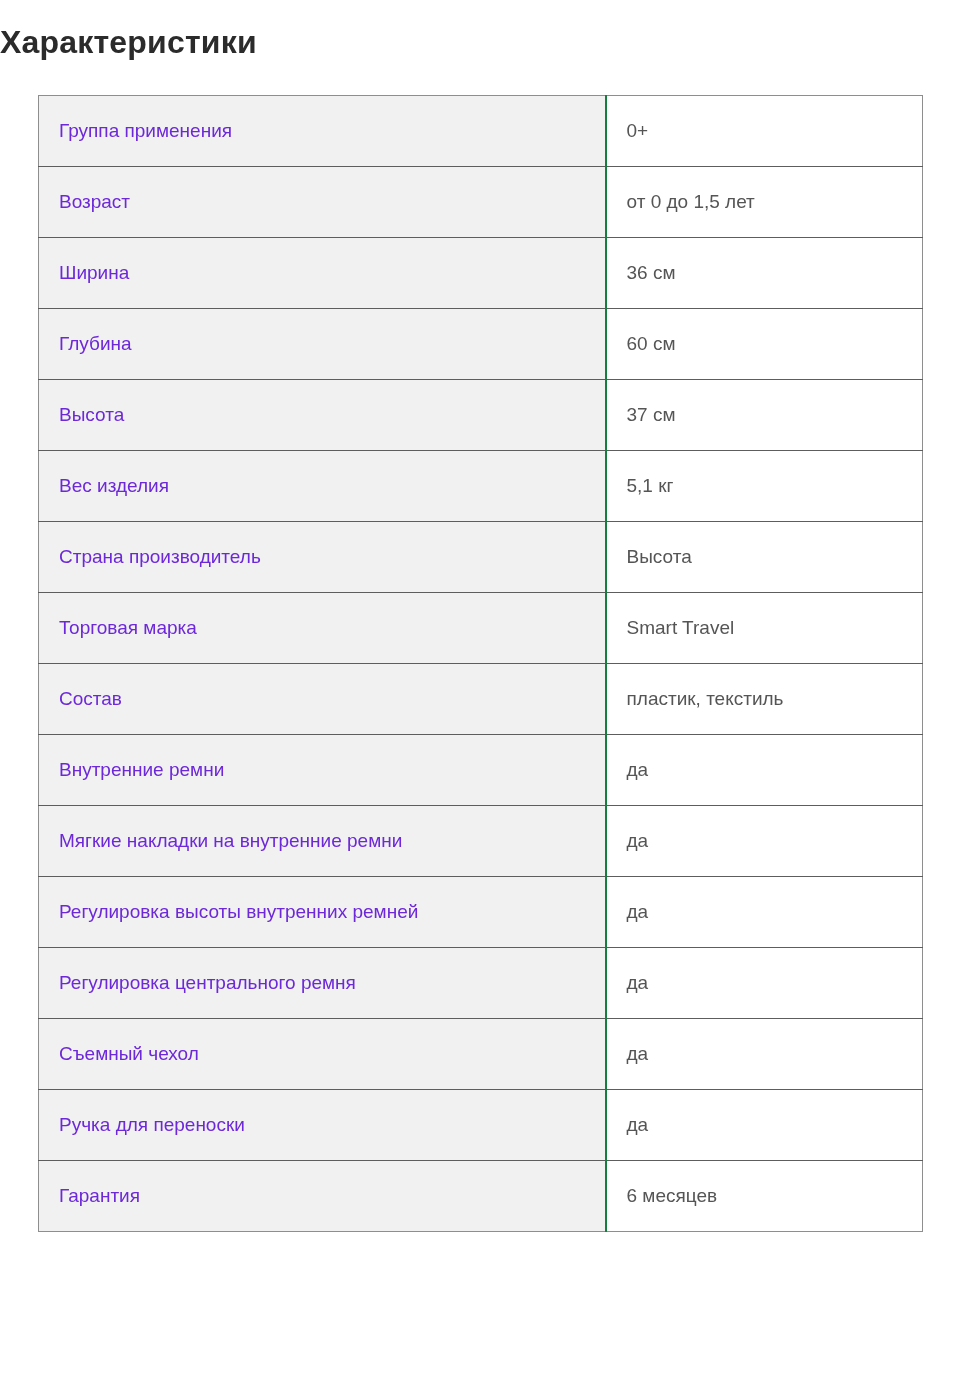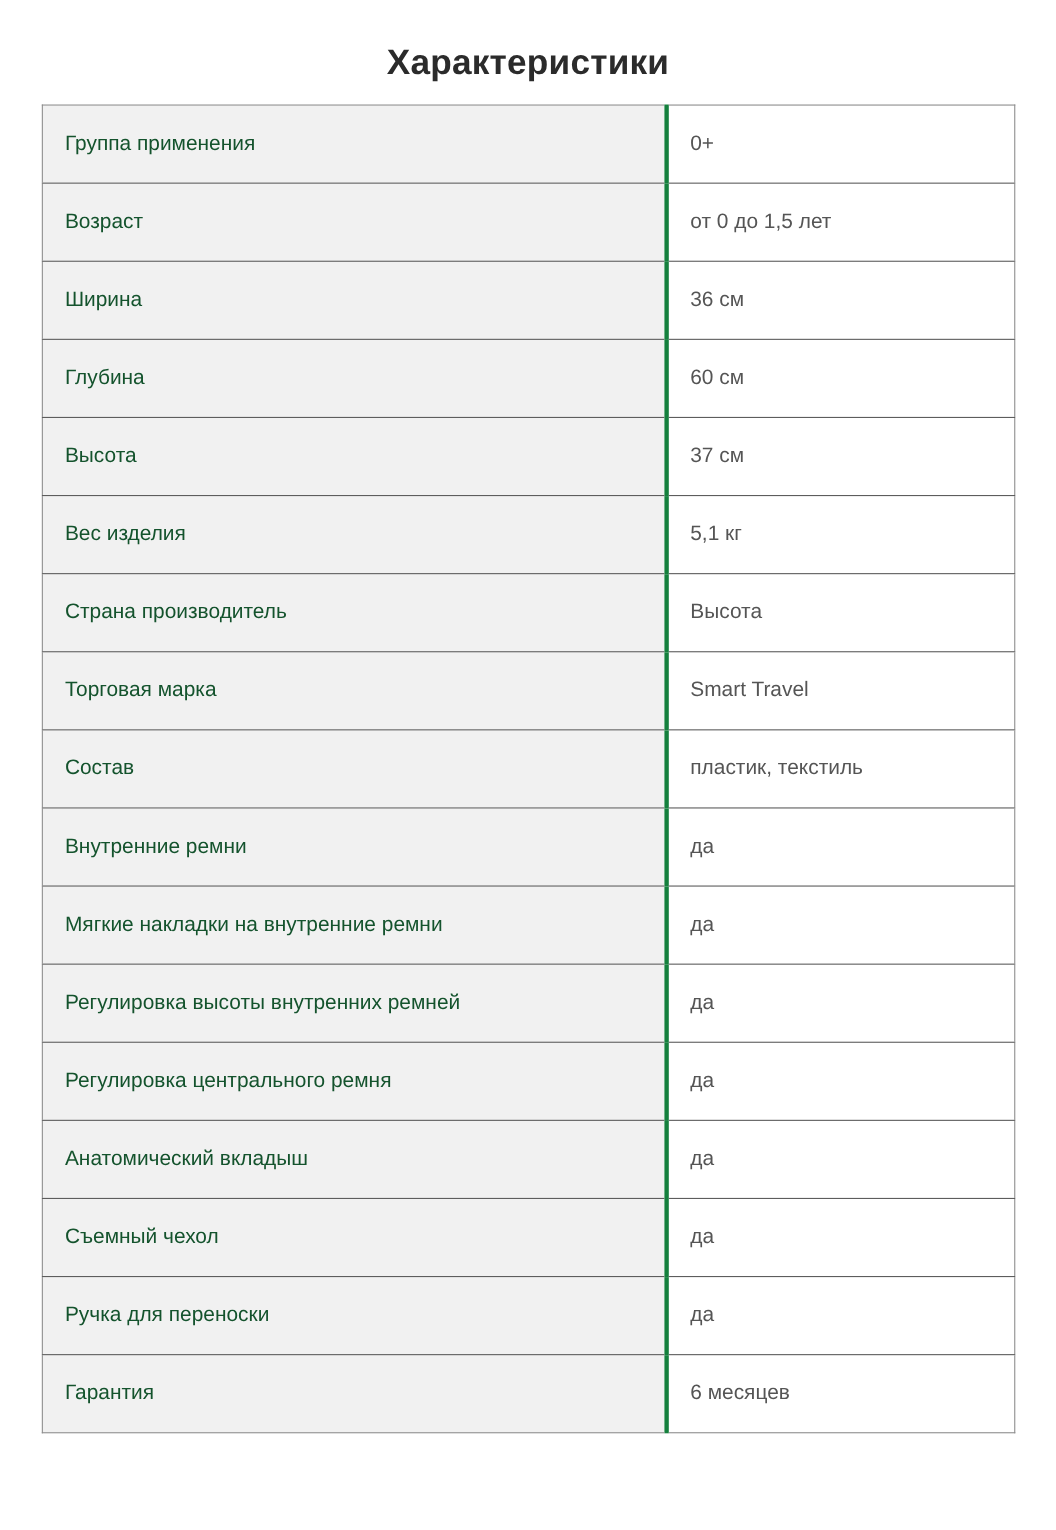--- a/index.html
+++ b/index.html
@@ -18,22 +18,22 @@
   .page {
     position: relative;
     width: 960px;
     height: 1391px;
     box-sizing: border-box;
   }
 
   
   .page-title {
     margin: 0;
-    padding-top: 36px;
-    text-align: center;
+    padding-top: 22px;
+    text-align: left;
     font-size: 32px;
     line-height: 40px;
     font-weight: 700;
     color: #2b2b2b;
     letter-spacing: 0.2px;
   }
 
   
   .spec-table-wrap {
     position: absolute;
@@ -71,22 +71,22 @@
   table.spec-table tr:first-child td {
     border-top: none;
   }
   table.spec-table tr:last-child td {
     border-bottom: none;
     margin-top: 11px;
   }
 
   td.cell-label {
     background: #f1f1f1;
-    color: #14532d;
-    border-right: 4px solid #15803d;
+    color: #6d28d9;
+    border-right: 2px solid #15803d;
   }
 
   td.cell-value {
     background: #ffffff;
     color: #555555;
   }
 </style>
 </head>
 <body>
 
@@ -147,24 +147,20 @@
           </tr>
           <tr>
             <td class="cell-label">Регулировка высоты внутренних ремней</td>
             <td class="cell-value">да</td>
           </tr>
           <tr>
             <td class="cell-label">Регулировка центрального ремня</td>
             <td class="cell-value">да</td>
           </tr>
           <tr>
-            <td class="cell-label">Анатомический вкладыш</td>
-            <td class="cell-value">да</td>
-          </tr>
-          <tr>
             <td class="cell-label">Съемный чехол</td>
             <td class="cell-value">да</td>
           </tr>
           <tr>
             <td class="cell-label">Ручка для переноски</td>
             <td class="cell-value">да</td>
           </tr>
           <tr>
             <td class="cell-label">Гарантия</td>
             <td class="cell-value">6 месяцев</td>

